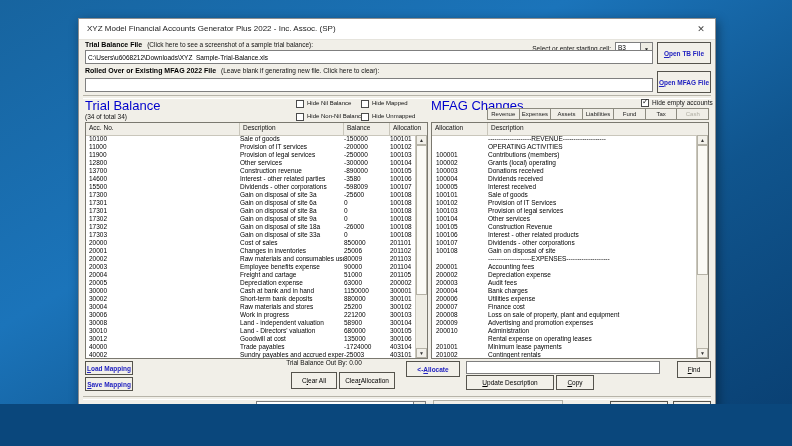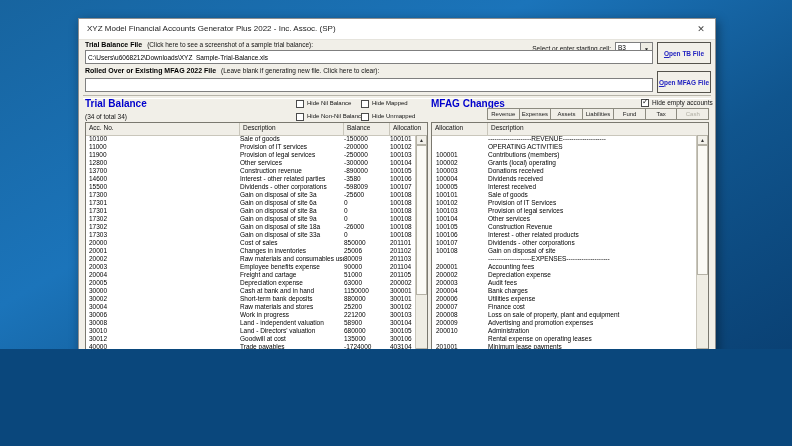--- a/index.html
+++ b/index.html
@@ -1,38 +1,38 @@
 <!DOCTYPE html>
 <html><head>
 <meta charset="utf-8">
 <style>
   html,body{margin:0;padding:0;}
   body{font-family:"Liberation Sans", sans-serif; background:#0a477c;}
-  #canvas{position:relative;width:792px;height:349px;overflow:hidden;
+  #canvas{position:relative;width:792px;height:404px;overflow:hidden;
           background:linear-gradient(150deg,#17649f 0%,#1b74ba 38%,#10558e 68%,#0a4174 100%);}
   #win{position:absolute;left:78px;top:18px;width:636px;height:404px;background:#f1efe8;
        border:1px solid #8f8f8f;box-shadow:2px 3px 10px rgba(0,0,0,.4);}
   .titlebar{position:absolute;left:0;top:0;width:100%;height:20px;background:#ffffff;border-bottom:1px solid #e6e4dd;}
   .title{position:absolute;left:8px;top:0;line-height:20px;font-size:8px;color:#222;white-space:nowrap;}
   .close{position:absolute;right:0;top:0;width:28px;height:20px;text-align:center;line-height:20px;font-size:9px;color:#444;cursor:default;}
   .lbl-row{position:absolute;display:flex;gap:5px;align-items:baseline;white-space:nowrap;}
   .b-lbl{font-weight:bold;font-size:7px;color:#000;}
   .hint{font-size:6.5px;color:#111;}
   .s-lbl{position:absolute;font-size:6.5px;color:#111;white-space:nowrap;}
   .tbox{position:absolute;background:#fff;border:1px solid #7f7f7f;font-size:6.5px;padding:0 2px;
         font-family:"Liberation Sans",sans-serif;color:#000;outline:none;box-sizing:border-box;}
   .btn{position:absolute;background:#f2f0e9;border:1px solid #55534c;font-size:6.5px;color:#000;
        display:flex;align-items:center;justify-content:center;text-align:center;white-space:nowrap;box-sizing:border-box;cursor:default;}
   .btn.accent{color:#2323c0;font-weight:bold;}
   .combo{position:absolute;background:#fff;border:1px solid #7f7f7f;display:flex;box-sizing:border-box;}
   .combo .val{flex:1;font-size:6.5px;padding:1px 2px;white-space:nowrap;overflow:hidden;}
   .combo .arrow{width:11px;background:#efede4;border-left:1px solid #7f7f7f;font-size:5px;color:#222;
                 display:flex;align-items:center;justify-content:center;}
   .divider{position:absolute;left:4px;width:628px;height:2px;border-top:1px solid #b7b4a9;border-bottom:1px solid #ffffff;}
-  .ptitle{position:absolute;font-size:10px;font-weight:bold;color:#0000cc;white-space:nowrap;}
+  .ptitle{position:absolute;font-size:13px;font-weight:normal;color:#0000cc;white-space:nowrap;}
   .cb{position:absolute;width:8px;height:8px;background:#fff;border:1px solid #4a4a4a;box-sizing:border-box;}
   .cb span{position:absolute;left:0;top:-2px;font-size:8px;color:#1a1a1a;line-height:8px;}
   .radio{position:absolute;width:8px;height:8px;border-radius:50%;background:#fff;border:1px solid #4a4a4a;box-sizing:border-box;}
   .radio.sel::after{content:"";position:absolute;left:1.5px;top:1.5px;width:3px;height:3px;border-radius:50%;background:#111;}
   .list{position:absolute;background:#fff;border:1px solid #7a786f;box-sizing:border-box;overflow:hidden;}
   .lhead{display:flex;height:12px;background:#f0eee7;border-bottom:1px solid #c9c6bb;font-size:6.5px;color:#111;}
   .lhead span{border-right:1px solid #c9c6bb;padding:1px 0 0 3px;box-sizing:border-box;white-space:nowrap;overflow:hidden;}
   .rows{position:absolute;left:0;top:12px;right:11px;bottom:0;overflow:hidden;}
   .lrow{display:flex;height:8px;line-height:8px;font-size:6.5px;color:#000;white-space:nowrap;}
   .lrow span{overflow:hidden;white-space:nowrap;box-sizing:border-box;}

